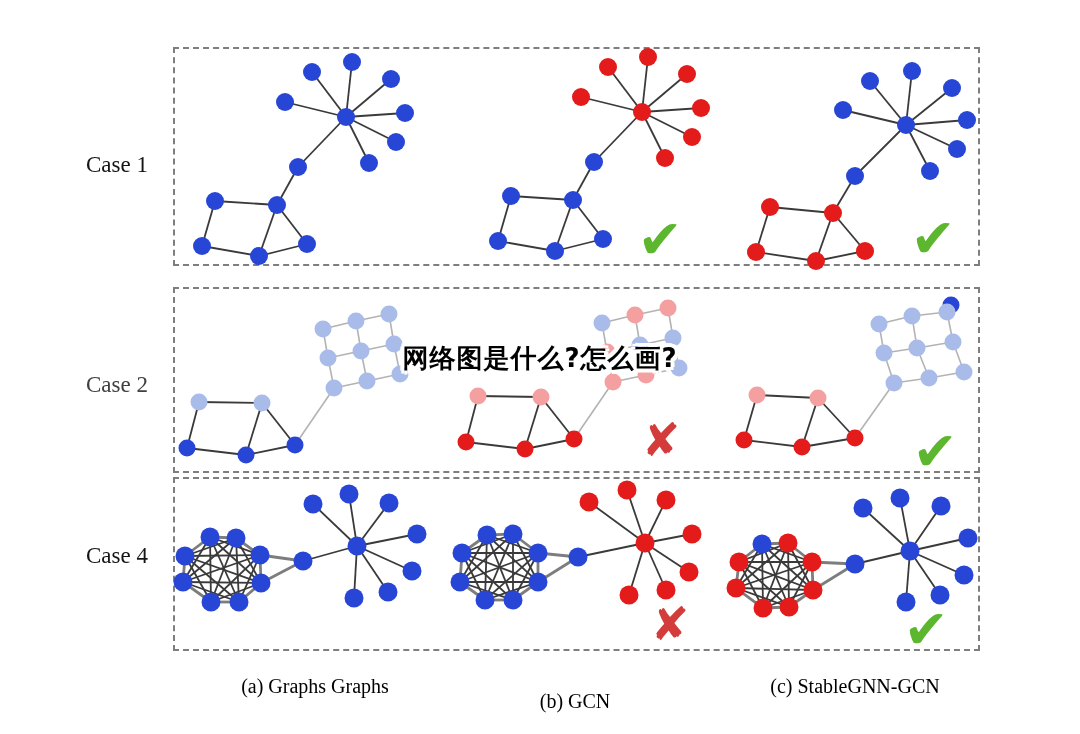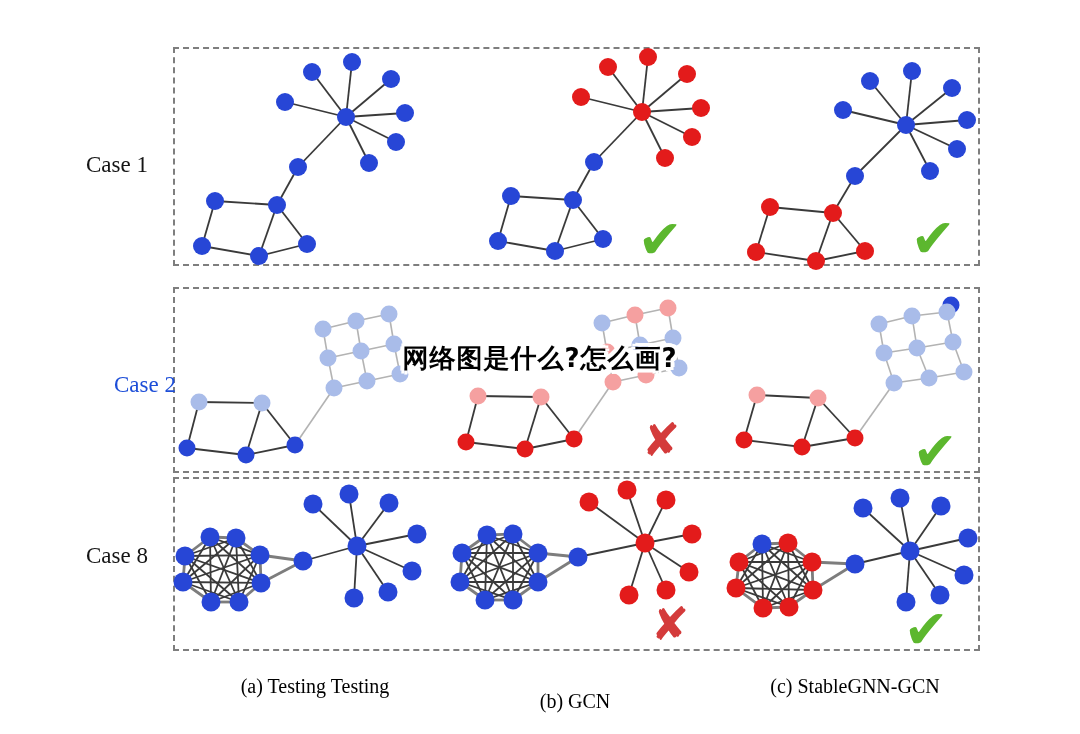--- a/index.html
+++ b/index.html
@@ -4,21 +4,21 @@
 <style>
   html,body{margin:0;padding:0;background:#fff;}
   .canvas{position:relative;width:1080px;height:734px;background:#ffffff;overflow:hidden;
           font-family:"Liberation Serif","DejaVu Serif",serif;}
   .row-box{position:absolute;left:173px;width:803px;border:2px dashed #7e7e7e;background:transparent;}
   #box1{top:47px;height:215px;}
   #box2{top:287px;height:182px;}
   #box3{top:477px;height:170px;}
   .case-label{position:absolute;left:117px;transform:translate(-50%,-50%);
               font-size:23px;color:#151515;white-space:nowrap;}
-  .case-label.dim{color:#1d4ed8;margin-left:28px;}
+  .case-label.dim{color:#404040;}
   .fig-svg{position:absolute;left:0;top:0;}
   .caption{position:absolute;top:686px;transform:translate(-50%,-50%);font-size:20px;color:#000;white-space:nowrap;}
   .verdict{position:absolute;transform:translate(-50%,-50%);line-height:1;
            font-family:"DejaVu Sans",sans-serif;font-weight:bold;z-index:4;}
   .verdict.check{font-size:54px;color:#5cb72e;text-shadow:0 0 6px rgba(255,255,255,.9);}
   .verdict.cross{font-size:46px;color:#d43b3b;text-shadow:0 0 10px rgba(255,255,255,.95);}
   .overlay-title{position:absolute;top:341px;left:540px;transform:translateX(-50%);
            font-family:"DejaVu Sans",sans-serif;font-weight:900;font-size:26px;color:#000;
            white-space:nowrap;z-index:6;letter-spacing:1px;
            text-shadow:-3px -3px 0 #fff,3px -3px 0 #fff,-3px 3px 0 #fff,3px 3px 0 #fff,
@@ -28,21 +28,21 @@
 <body>
 
 <div class="canvas">
 
   <div class="row-box" id="box1"></div>
   <div class="row-box" id="box2"></div>
   <div class="row-box" id="box3"></div>
 
   <div class="case-label" style="top:165px;">Case 1</div>
   <div class="case-label dim" style="top:385px;">Case 2</div>
-  <div class="case-label" style="top:556px;">Case 8</div>
+  <div class="case-label" style="top:556px;">Case 4</div>
 
   <svg class="fig-svg" width="1080" height="734" viewBox="0 0 1080 734">
       <g>
         <line x1="346" y1="117" x2="312" y2="72" stroke="#3a3a3a" stroke-width="1.8"></line>
         <line x1="346" y1="117" x2="352" y2="62" stroke="#3a3a3a" stroke-width="1.8"></line>
         <line x1="346" y1="117" x2="391" y2="79" stroke="#3a3a3a" stroke-width="1.8"></line>
         <line x1="346" y1="117" x2="285" y2="102" stroke="#3a3a3a" stroke-width="1.8"></line>
         <line x1="346" y1="117" x2="405" y2="113" stroke="#3a3a3a" stroke-width="1.8"></line>
         <line x1="346" y1="117" x2="396" y2="142" stroke="#3a3a3a" stroke-width="1.8"></line>
         <line x1="346" y1="117" x2="369" y2="163" stroke="#3a3a3a" stroke-width="1.8"></line>
@@ -412,17 +412,17 @@
 
   <div class="verdict check" style="left:660px;top:240px;">✔</div>
   <div class="verdict check" style="left:933px;top:239px;">✔</div>
   <div class="verdict cross" style="left:661px;top:440px;">✘</div>
   <div class="verdict check" style="left:935px;top:452px;">✔</div>
   <div class="verdict cross" style="left:670px;top:624px;">✘</div>
   <div class="verdict check" style="left:926px;top:630px;">✔</div>
 
   <div class="overlay-title">网络图是什么?怎么画?</div>
 
-  <div class="caption" style="left:315px;">(a) Testing Testing</div>
+  <div class="caption" style="left:315px;">(a) Graphs Graphs</div>
   <div class="caption" style="left:575px;margin-top:15px;">(b) GCN</div>
   <div class="caption" style="left:855px;text-align:center;">(c) StableGNN-GCN</div>
 
 </div>
 
 </body></html>

